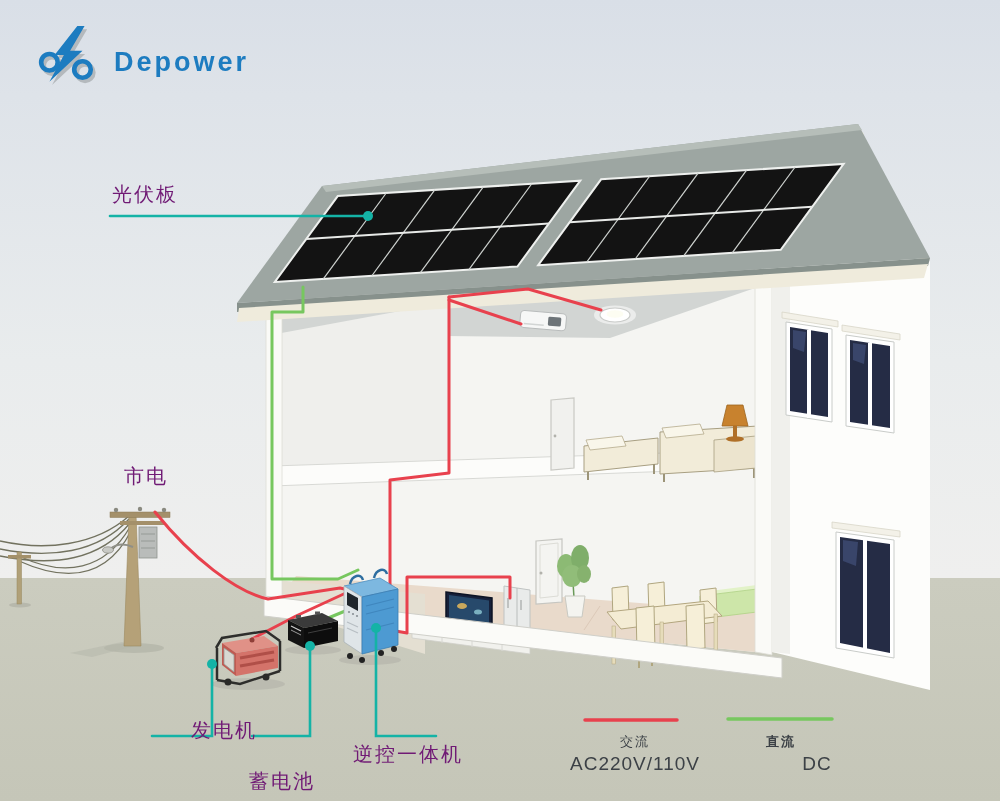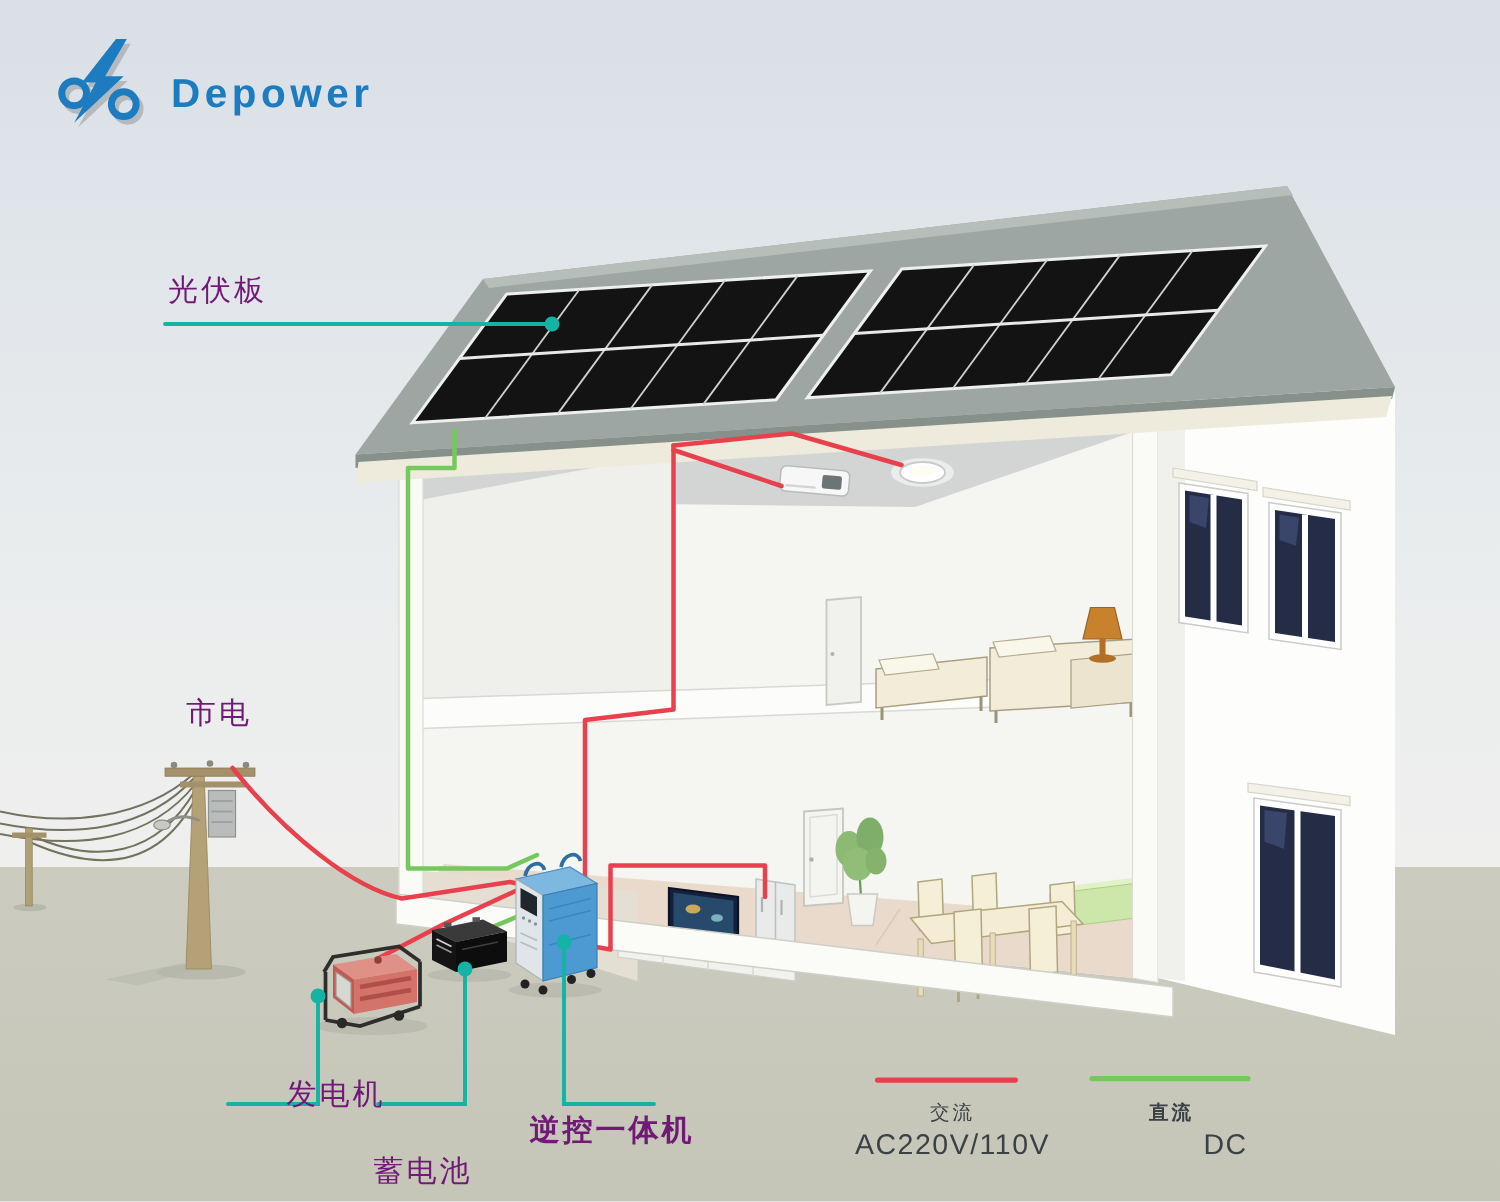--- a/index.html
+++ b/index.html
@@ -344,20 +344,20 @@
         <circle cx="45" cy="44" r="8" fill="none" stroke-width="4.5"></circle>
       </g>
     </svg>
     <span class="brand-text">Depower</span>
   </div>
 
   <div class="lbl" style="left:112px;top:184px;">光伏板</div>
   <div class="lbl" style="left:124px;top:466px;">市电</div>
   <div class="lbl center" style="left:180px;top:720px;margin-left:44px;">发电机</div>
   <div class="lbl center" style="left:282px;top:771px;">蓄电池</div>
-  <div class="lbl center" style="left:408px;top:744px;font-weight:bold;">逆控一体机</div>
+  <div class="lbl center" style="left:408px;top:744px;">逆控一体机</div>
 
   <div class="legend-cn" style="left:635px;top:733px;">交流</div>
   <div class="legend-spec" style="left:635px;top:753px;">AC220V/110V</div>
   <div class="legend-cn" style="left:781px;top:733px;font-weight:bold;">直流</div>
   <div class="legend-spec" style="left:781px;top:753px;margin-left:36px;">DC</div>
 
 </div>
 
 </body></html>

